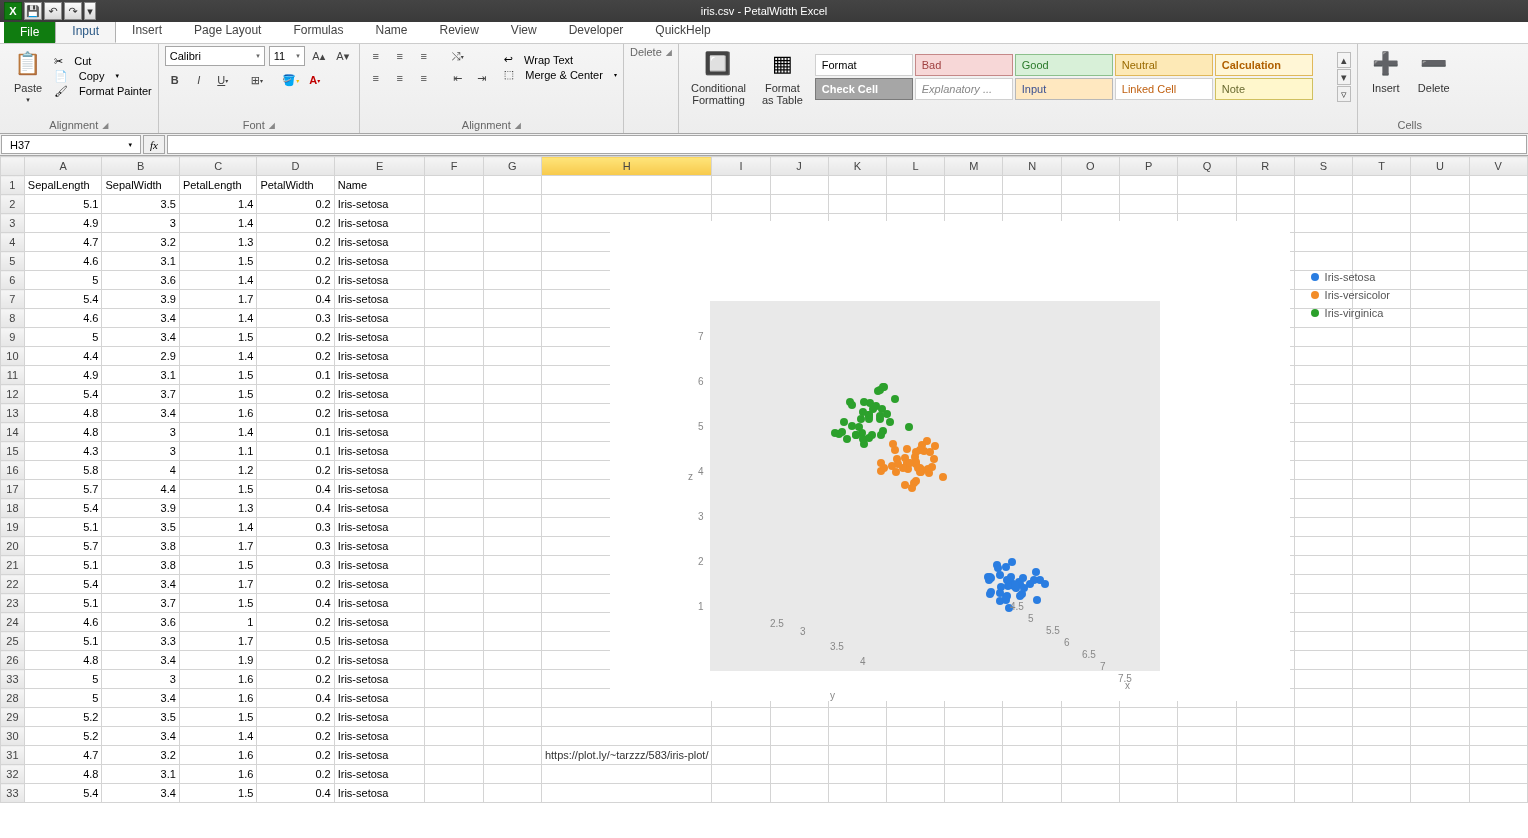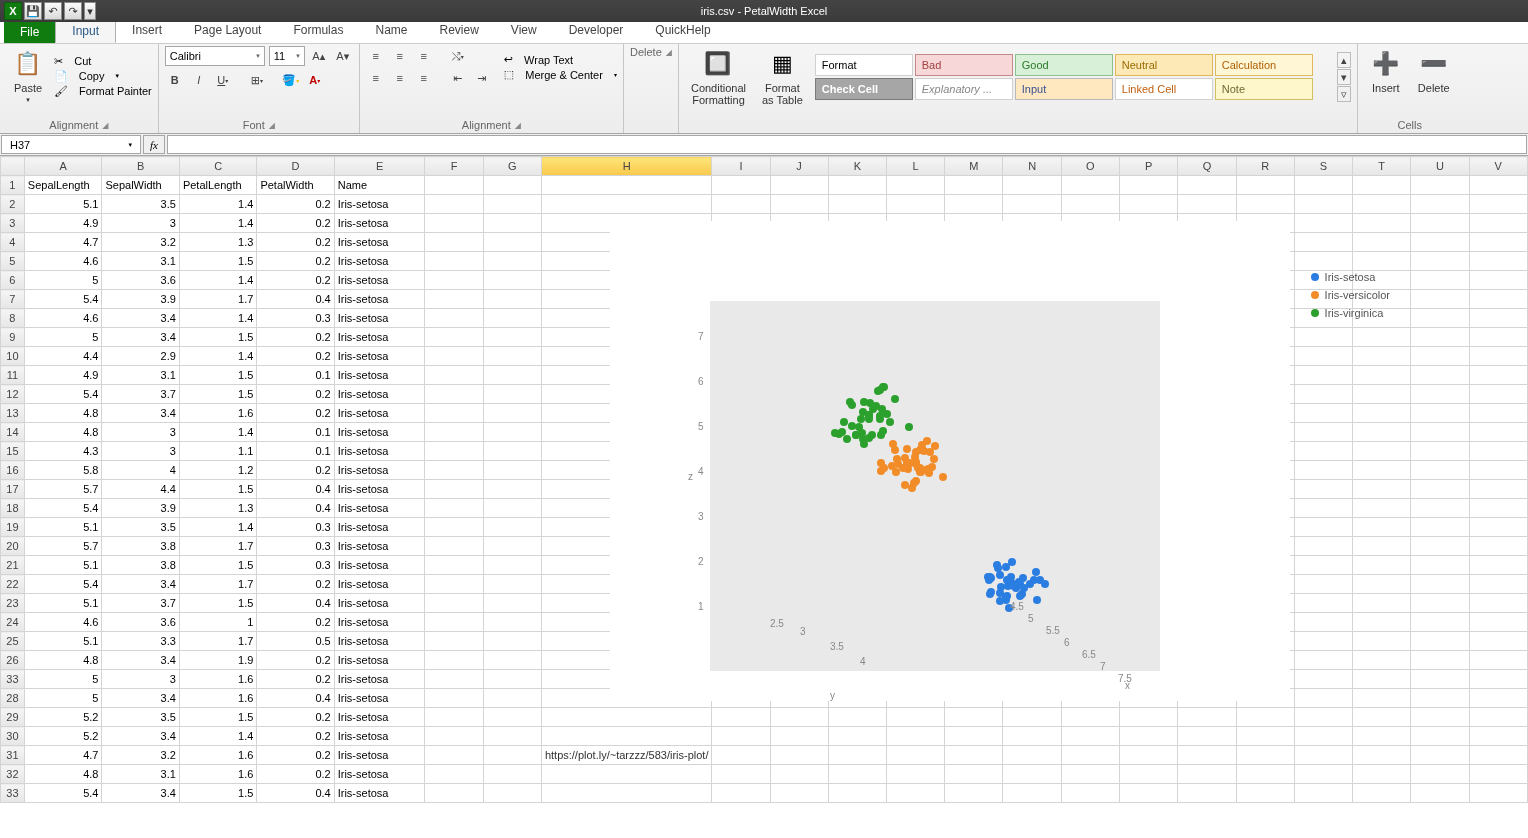--- a/index.html
+++ b/index.html
@@ -26,21 +26,21 @@
 .col{display:flex;flex-direction:column;gap:2px;}
 .smbtn{width:20px;height:20px;display:flex;align-items:center;justify-content:center;border:1px solid transparent;color:#444;}
 .combo{height:20px;border:1px solid #a6a6a6;background:#fff;display:flex;align-items:center;padding:0 4px;white-space:nowrap;}
 .combo .dd{margin-left:auto;font-size:7px;color:#666;padding-left:6px;}
 .styles-gallery{display:flex;flex-wrap:wrap;gap:2px;width:520px;padding:2px;}
 .styleitem{width:98px;height:22px;border:1px solid;display:flex;align-items:center;padding:0 6px;font-size:11px;}
 .s-normal{background:#fff;border-color:#d0d0d0;}
 .s-bad{background:#f7d7d7;border-color:#c58888;color:#a04040;}
 .s-good{background:#d8f0d8;border-color:#8cc08c;color:#2a7a2a;}
 .s-neutral{background:#fde9b6;border-color:#e0b85a;color:#9a6a00;}
-.s-calc{background:#fff6d6;border-color:#e0b85a;color:#b06000;font-weight:normal;}
+.s-calc{background:#fff6d6;border-color:#e0b85a;color:#b06000;font-weight:bold;}
 .s-check{background:#a6a6a6;border-color:#7a7a7a;color:#fff;font-weight:bold;}
 .s-expl{background:#fff;border-color:#d0d0d0;color:#888;font-style:italic;}
 .s-input{background:#ffe8c0;border-color:#b8b8b8;color:#3a5090;}
 .s-linked{background:#fff;border-color:#d0d0d0;color:#c06010;}
 .s-note{background:#fff7cc;border-color:#d0c060;color:#6a6a30;}
 
 .fbar{height:22px;display:flex;border-bottom:1px solid #a6a6a6;background:#f0f0f0;}
 .namebox{width:140px;border:1px solid #a6a6a6;background:#fff;display:flex;align-items:center;padding:0 8px;margin:1px;}
 .namebox .dd{margin-left:auto;font-size:7px;}
 .fxbtn{width:22px;display:flex;align-items:center;justify-content:center;border:1px solid #a6a6a6;margin:1px;font-style:italic;font-family:serif;}

